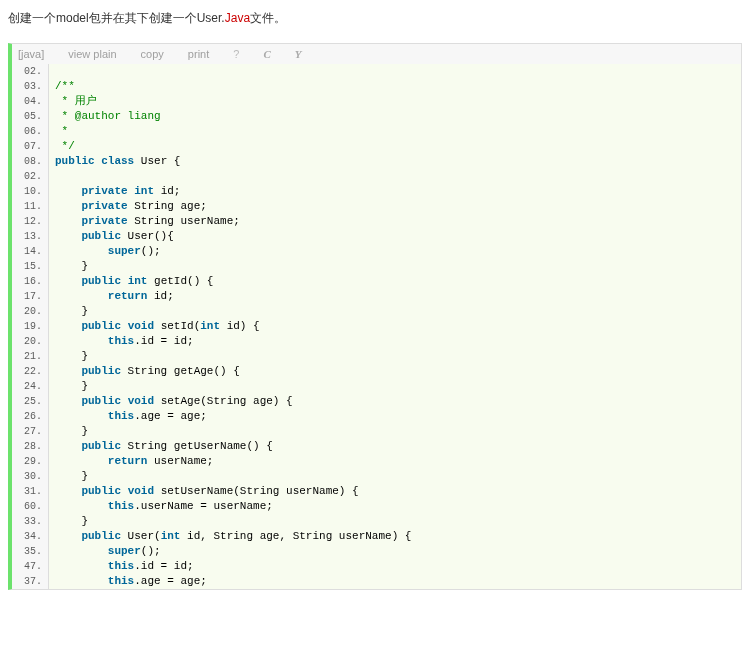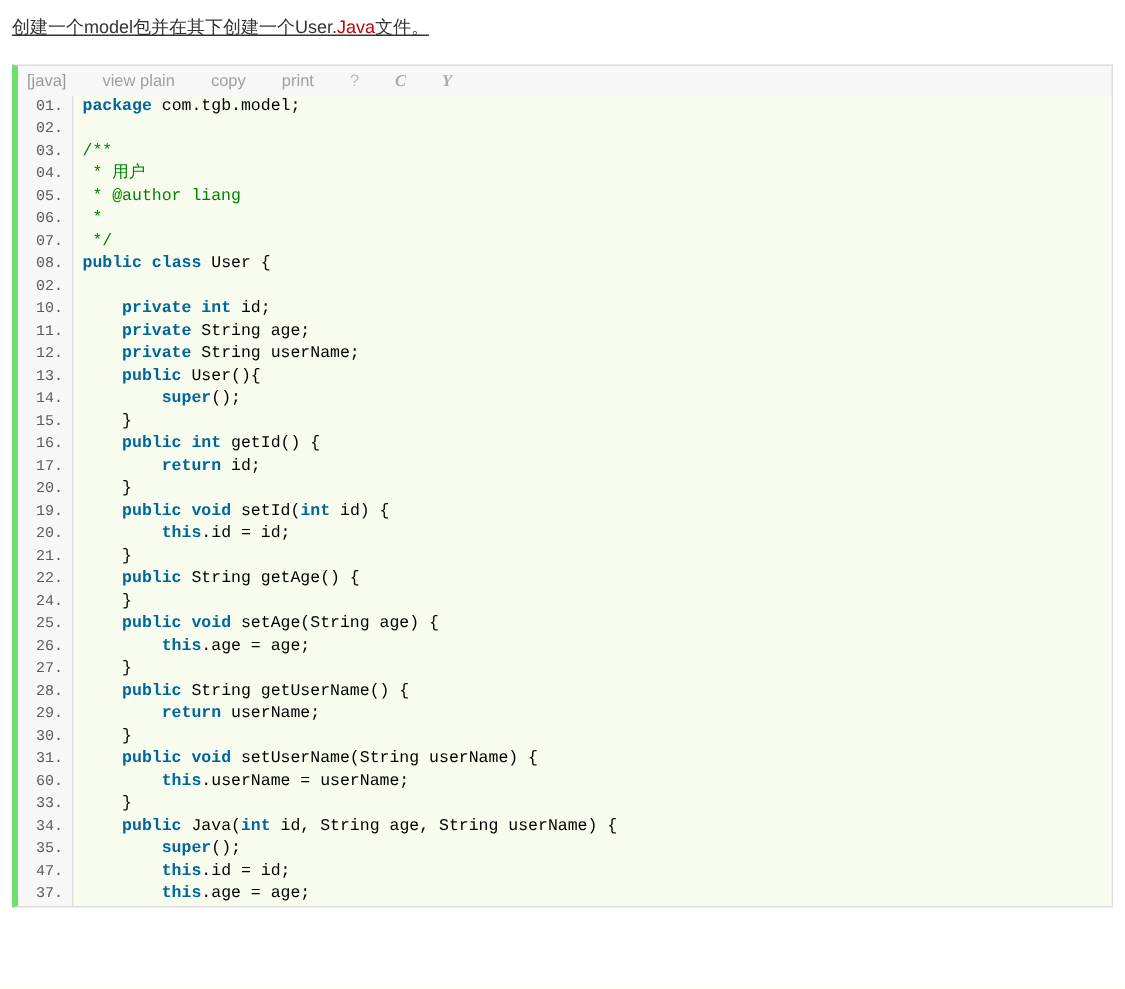--- a/index.html
+++ b/index.html
@@ -15,21 +15,20 @@
   .heading {
     font-weight: bold;
     font-size: 13px;
     margin: 4px 0 18px 0;
     color: #000;
   }
   .desc {
     font-size: 12px;
     color: #333;
     margin-bottom: 16px;
-    text-decoration: underline;
   }
   .desc .red { color: #cc0000; }
 
   .codeblock {
     border: 1px solid #ddd;
     border-left: 4px solid #6ce26c;
     background: #f7f7f7;
     font-family: Consolas, "Courier New", monospace;
     font-size: 11px;
   }
@@ -96,24 +95,20 @@
       <span class="lang">[java]</span>
       <span class="lnk">view plain</span>
       <span class="lnk">copy</span>
       <span class="lnk">print</span>
       <span class="qm">?</span>
       <span class="ico">C</span>
       <span class="ico">Y</span>
     </div>
     <div class="code-area" id="code-area">
         <div class="line">
-          <div class="ln">01.</div>
-          <div class="code"><span class="kw">package</span><span> com.tgb.model;</span></div>
-        </div>
-        <div class="line">
           <div class="ln">02.</div>
           <div class="code">&nbsp;</div>
         </div>
         <div class="line">
           <div class="ln">03.</div>
           <div class="code"><span class="cmt">/**</span></div>
         </div>
         <div class="line">
           <div class="ln">04.</div>
           <div class="code"><span class="cmt"> * 用户</span></div>
@@ -225,21 +220,21 @@
         <div class="line">
           <div class="ln">60.</div>
           <div class="code"><span>        </span><span class="kw">this</span><span>.userName = userName;</span></div>
         </div>
         <div class="line">
           <div class="ln">33.</div>
           <div class="code"><span>    }</span></div>
         </div>
         <div class="line">
           <div class="ln">34.</div>
-          <div class="code"><span>    </span><span class="kw">public</span><span> Java(</span><span class="kw">int</span><span> id, String age, String userName) {</span></div>
+          <div class="code"><span>    </span><span class="kw">public</span><span> User(</span><span class="kw">int</span><span> id, String age, String userName) {</span></div>
         </div>
         <div class="line">
           <div class="ln">35.</div>
           <div class="code"><span>        </span><span class="kw">super</span><span>();</span></div>
         </div>
         <div class="line">
           <div class="ln">47.</div>
           <div class="code"><span>        </span><span class="kw">this</span><span>.id = id;</span></div>
         </div>
         <div class="line">

